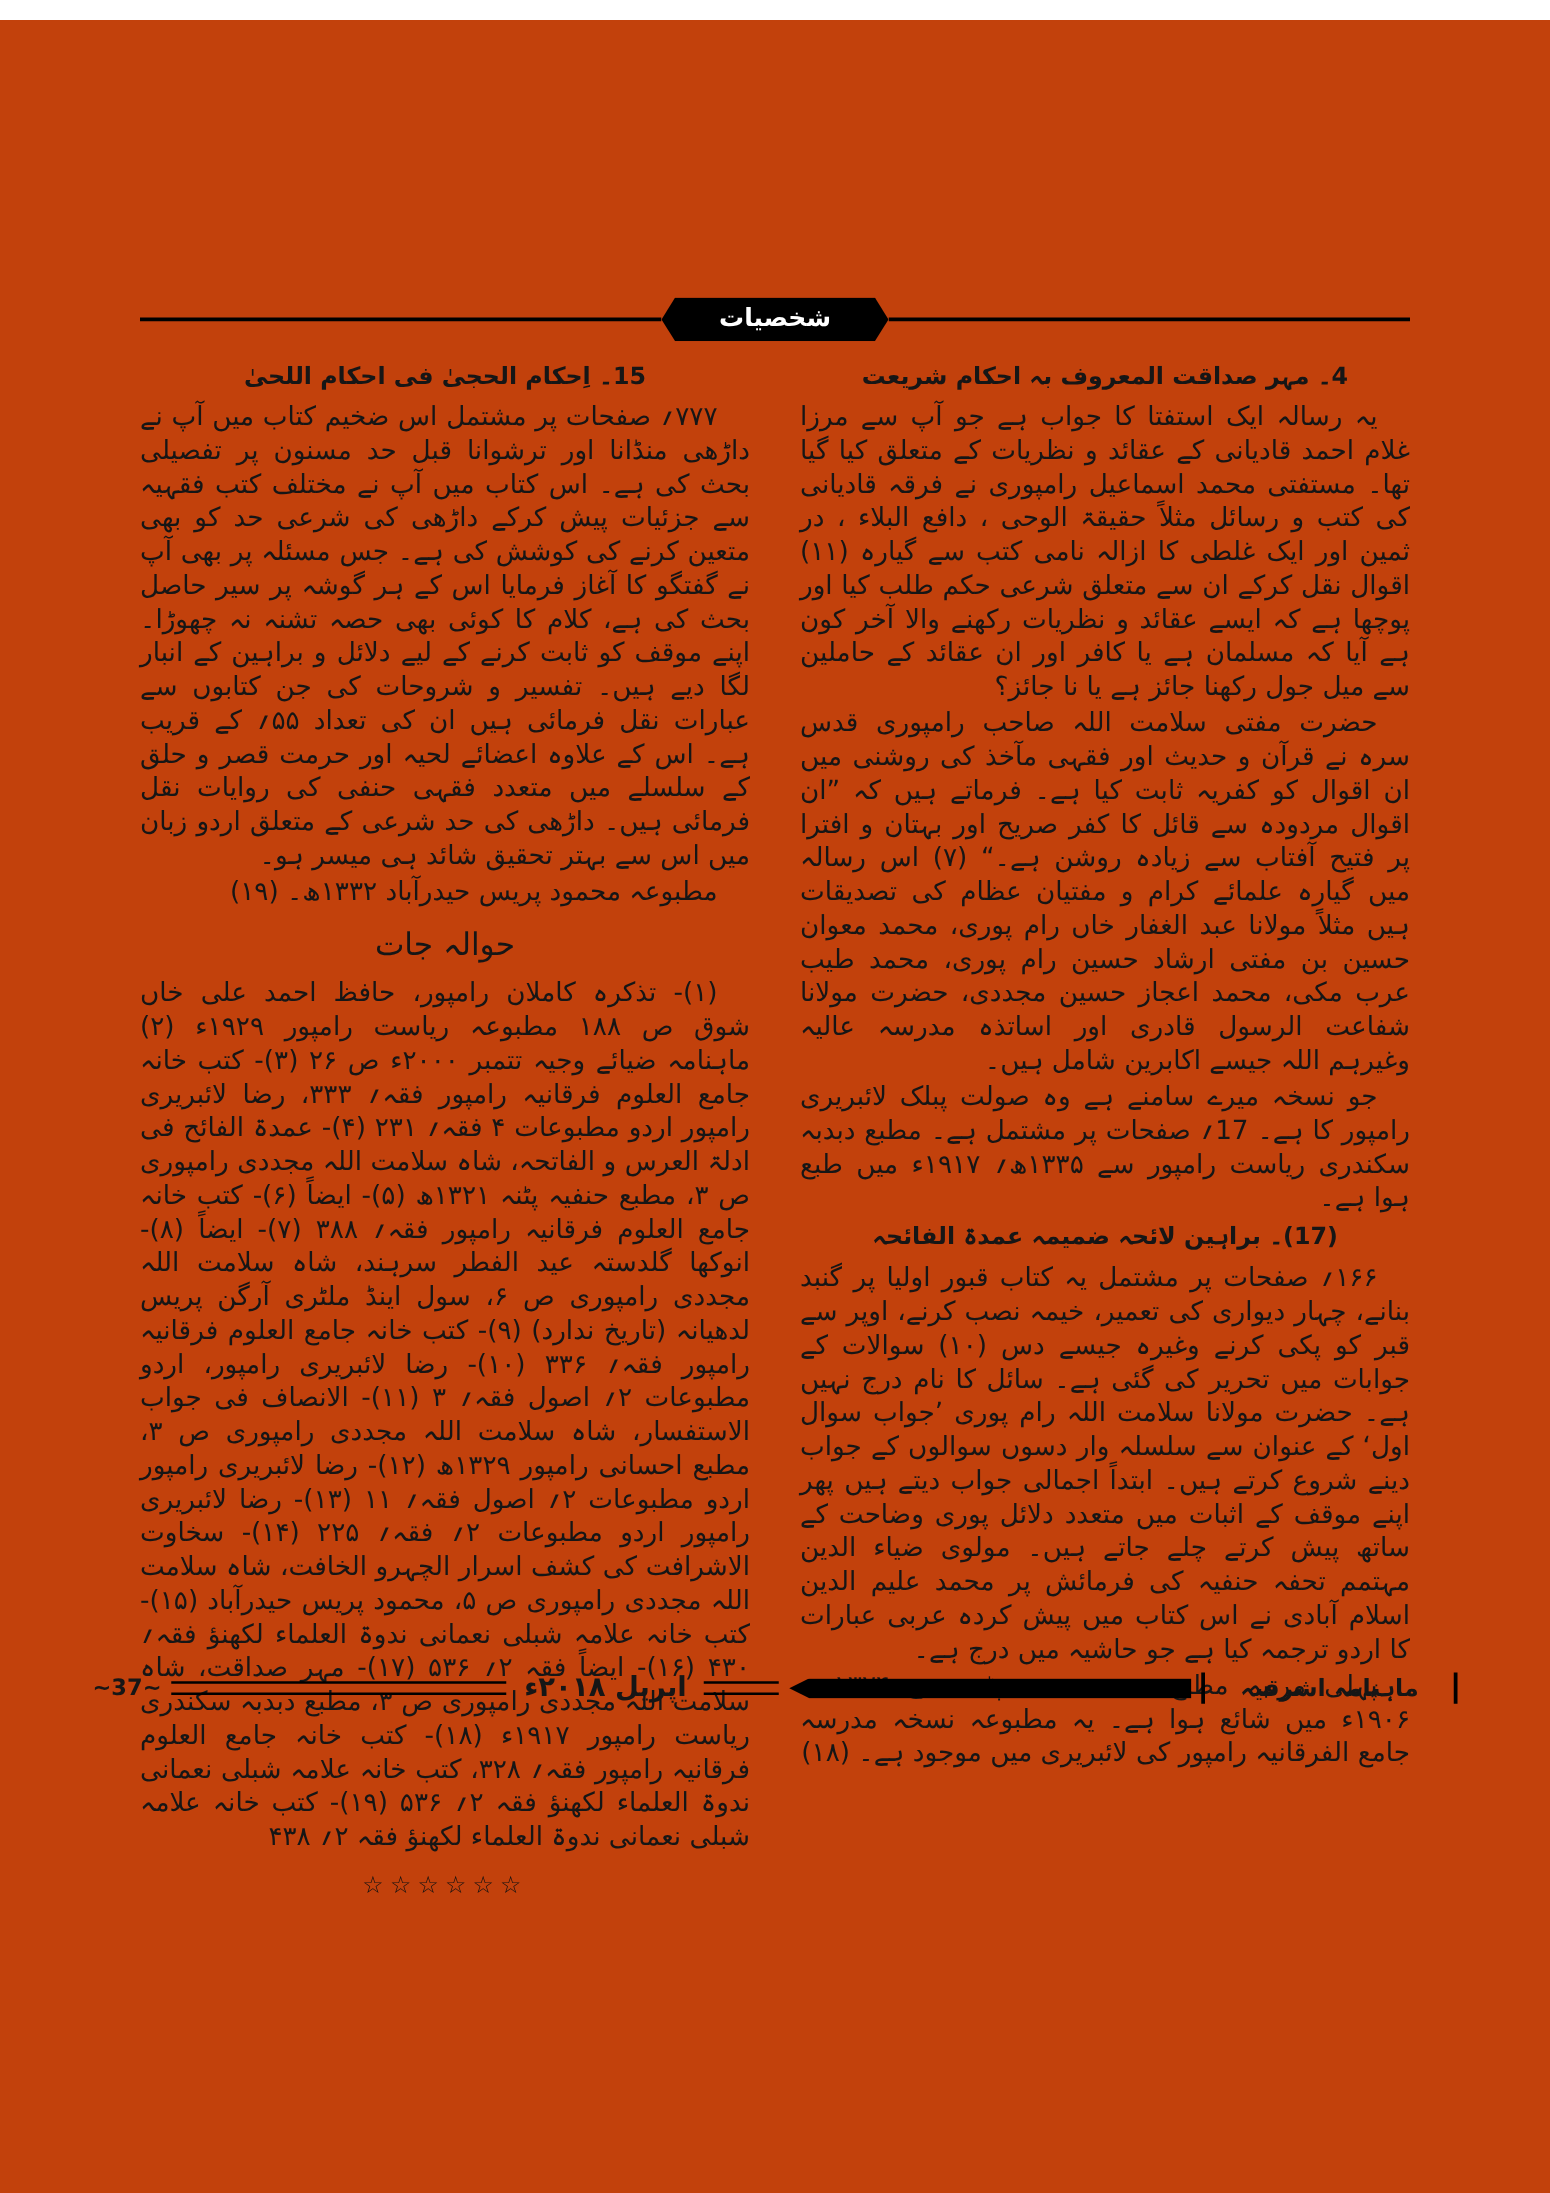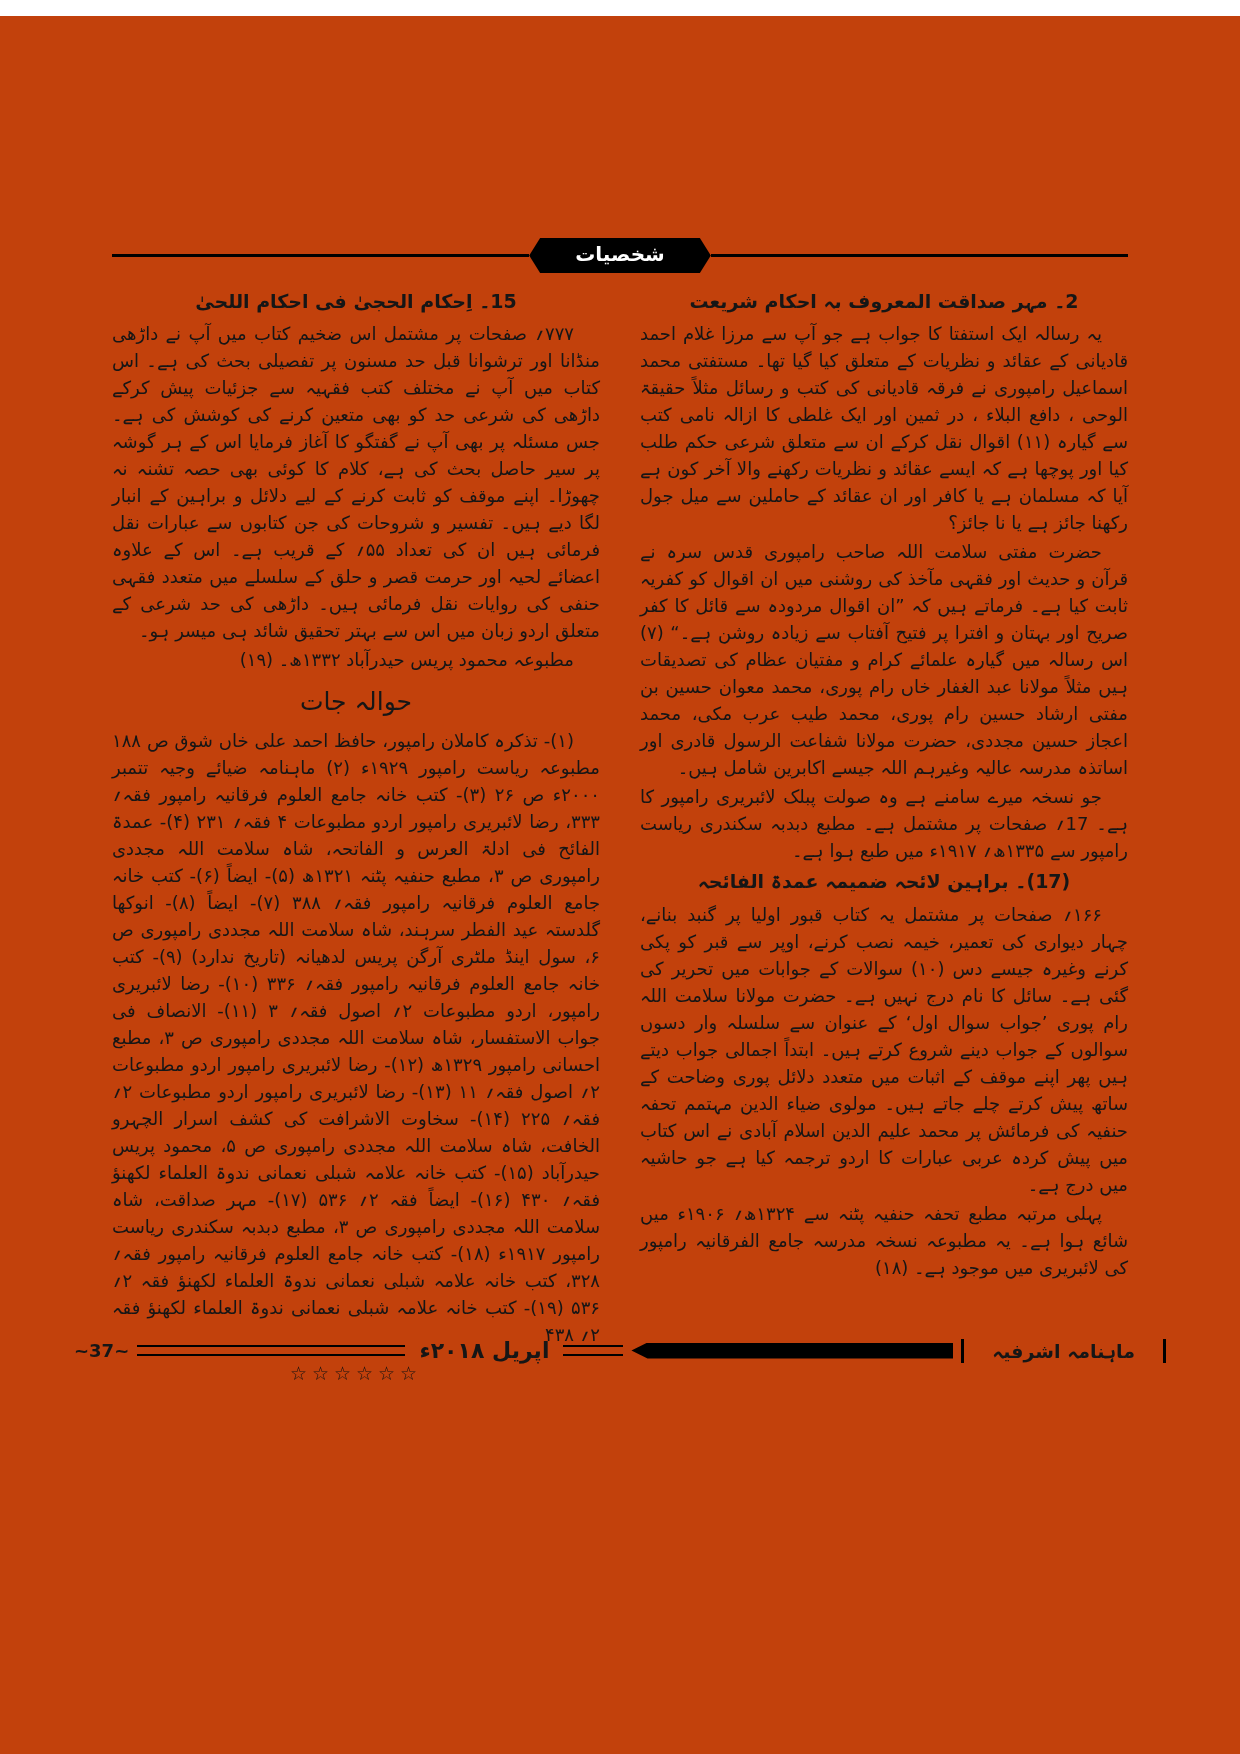--- a/index.html
+++ b/index.html
@@ -33,21 +33,21 @@
     direction:rtl;
     display:flex;gap:40px;
   }
   .col{width:488px;}
   .sec-heading{
     font-weight:bold;font-size:19px;line-height:1.6;
     text-align:center;margin:2px 0 4px 0;
   }
   .col p{
     margin:0 0 2px 0;
-    font-size:18px;line-height:27px;
+    font-size:21px;line-height:27px;
     text-align:justify;
     text-indent:26px;
   }
   .pub-line{
     font-size:16.5px;line-height:27px;
     text-align:center;margin:0 0 4px 0;
   }
   .refs-heading{
     font-weight:normal;font-size:25px;line-height:1.5;
     text-align:center;margin:10px 0 6px 0;
@@ -87,21 +87,21 @@
 
   <div class="top-band">
     <div class="band-line"></div>
     <div class="band-ribbon">شخصیات</div>
     <div class="band-line"></div>
   </div>
 
   <div class="columns">
 
     <div class="col">
-      <div class="sec-heading">2۔ مہر صداقت المعروف بہ احکام شریعت</div>
+      <div class="sec-heading">4۔ مہر صداقت المعروف بہ احکام شریعت</div>
       <p>یہ رسالہ ایک استفتا کا جواب ہے جو آپ سے مرزا غلام احمد قادیانی کے عقائد و نظریات کے متعلق کیا گیا تھا۔ مستفتی محمد اسماعیل رامپوری نے فرقہ قادیانی کی کتب و رسائل مثلاً حقیقۃ الوحی ، دافع البلاء ، در ثمین اور ایک غلطی کا ازالہ نامی کتب سے گیارہ (۱۱) اقوال نقل کرکے ان سے متعلق شرعی حکم طلب کیا اور پوچھا ہے کہ ایسے عقائد و نظریات رکھنے والا آخر کون ہے آیا کہ مسلمان ہے یا کافر اور ان عقائد کے حاملین سے میل جول رکھنا جائز ہے یا نا جائز؟</p>
       <p>حضرت مفتی سلامت اللہ صاحب رامپوری قدس سرہ نے قرآن و حدیث اور فقہی مآخذ کی روشنی میں ان اقوال کو کفریہ ثابت کیا ہے۔ فرماتے ہیں کہ ”ان اقوال مردودہ سے قائل کا کفر صریح اور بہتان و افترا پر فتیح آفتاب سے زیادہ روشن ہے۔“ (۷) اس رسالہ میں گیارہ علمائے کرام و مفتیان عظام کی تصدیقات ہیں مثلاً مولانا عبد الغفار خاں رام پوری، محمد معوان حسین بن مفتی ارشاد حسین رام پوری، محمد طیب عرب مکی، محمد اعجاز حسین مجددی، حضرت مولانا شفاعت الرسول قادری اور اساتذہ مدرسہ عالیہ وغیرہم اللہ جیسے اکابرین شامل ہیں۔</p>
       <p>جو نسخہ میرے سامنے ہے وہ صولت پبلک لائبریری رامپور کا ہے۔ 17؍ صفحات پر مشتمل ہے۔ مطبع دبدبہ سکندری ریاست رامپور سے ۱۳۳۵ھ؍ ۱۹۱۷ء میں طبع ہوا ہے۔</p>
 
       <div class="sec-heading">(17)۔ براہین لائحہ ضمیمہ عمدۃ الفائحہ</div>
       <p>۱۶۶؍ صفحات پر مشتمل یہ کتاب قبور اولیا پر گنبد بنانے، چہار دیواری کی تعمیر، خیمہ نصب کرنے، اوپر سے قبر کو پکی کرنے وغیرہ جیسے دس (۱۰) سوالات کے جوابات میں تحریر کی گئی ہے۔ سائل کا نام درج نہیں ہے۔ حضرت مولانا سلامت اللہ رام پوری ’جواب سوال اول‘ کے عنوان سے سلسلہ وار دسوں سوالوں کے جواب دینے شروع کرتے ہیں۔ ابتداً اجمالی جواب دیتے ہیں پھر اپنے موقف کے اثبات میں متعدد دلائل پوری وضاحت کے ساتھ پیش کرتے چلے جاتے ہیں۔ مولوی ضیاء الدین مہتمم تحفہ حنفیہ کی فرمائش پر محمد علیم الدین اسلام آبادی نے اس کتاب میں پیش کردہ عربی عبارات کا اردو ترجمہ کیا ہے جو حاشیہ میں درج ہے۔</p>
       <p>پہلی مرتبہ مطبع تحفہ حنفیہ پٹنہ سے ۱۳۲۴ھ؍ ۱۹۰۶ء میں شائع ہوا ہے۔ یہ مطبوعہ نسخہ مدرسہ جامع الفرقانیہ رامپور کی لائبریری میں موجود ہے۔ (۱۸)</p>
     </div>
 
     <div class="col">

